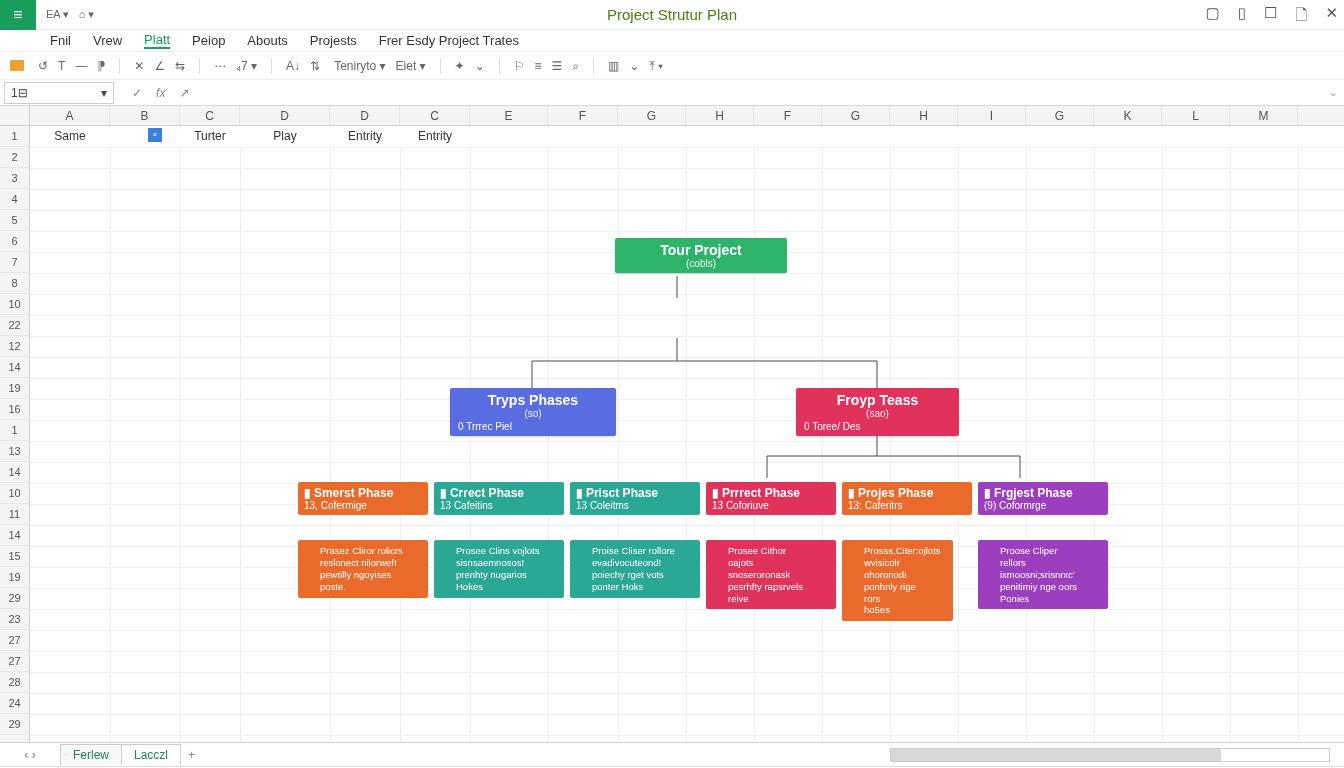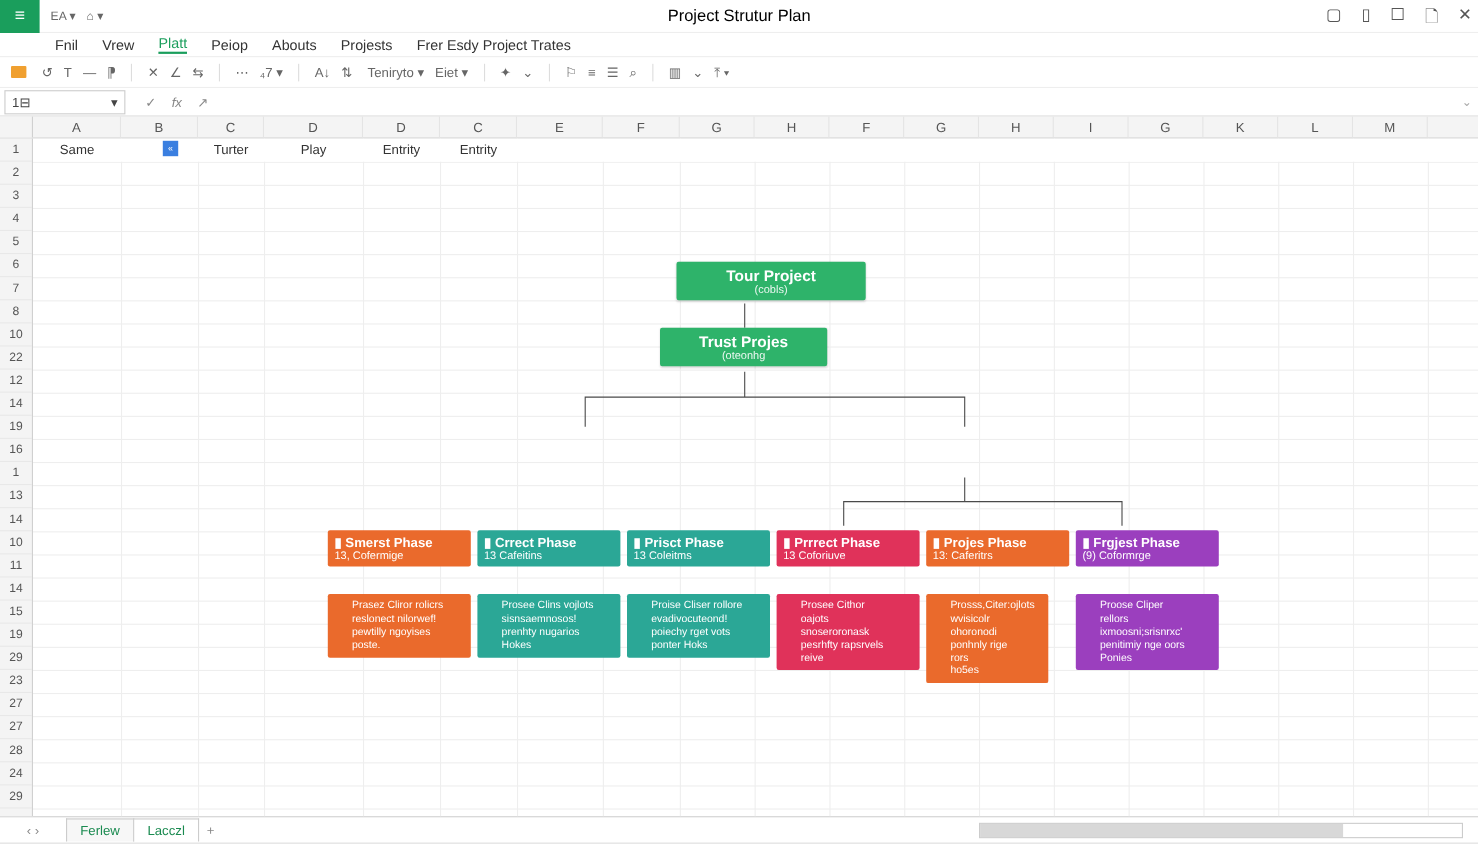--- a/index.html
+++ b/index.html
@@ -2,21 +2,21 @@
 <html><head>
 <meta charset="utf-8">
 <style>
   * { box-sizing: border-box; margin: 0; padding: 0; font-family: "Segoe UI", Arial, sans-serif; }
   html, body { width: 1344px; height: 768px; overflow: hidden; background: #fff; }
 
   
   .menubar { height: 30px; display: flex; align-items: center; border-bottom: 1px solid #eee; }
   .app-btn { width: 36px; height: 30px; background: #1a9e5c; display: flex; align-items: center; justify-content: center; color: #fff; font-size: 16px; }
   .menu-left-icons { display: flex; gap: 10px; margin-left: 10px; font-size: 11px; color: #666; }
-  .title-center { position: absolute; left: 50%; top: 6px; transform: translateX(-50%); font-size: 15px; color: #000000; }
+  .title-center { position: absolute; left: 50%; top: 6px; transform: translateX(-50%); font-size: 15px; color: #4d7c0f; }
   .win-controls { position: absolute; right: 6px; top: 4px; display: flex; gap: 18px; font-size: 15px; color: #555; }
 
   
   .toolbar { height: 28px; display: flex; align-items: center; gap: 14px; padding: 0 10px; border-bottom: 1px solid #eee; font-size: 12px; color: #666; }
   .toolbar .sep { width: 1px; height: 16px; background: #ddd; }
   .toolbar .grp { display: flex; gap: 10px; align-items: center; }
   .folder-ic { width: 14px; height: 11px; background: #f0a030; border-radius: 1px; }
 
   
   .fxbar { height: 26px; display: flex; align-items: center; border-bottom: 1px solid #d8d8d8; }
@@ -294,23 +294,29 @@
       <line x1="647" y1="212" x2="647" y2="235"></line>
       <path d="M502 262 L502 235 L847 235 L847 262"></path>
       <line x1="847" y1="308" x2="847" y2="330"></line>
       <path d="M737 352 L737 330 L990 330 L990 352"></path>
     </svg>
 
     <div class="node c-green" style="left:585px;top:112px;width:172px">
       <div class="t1">Tour Project</div>
       <div class="t2">(cobls)</div>
     </div>
-    <div class="node c-green2" style="left:570px;top:172px;width:152px">
-      <div class="t1">Trust Projes</div>
-      <div class="t2">(oteonhg</div>
+    <div class="node c-blue" style="left:420px;top:262px;width:166px">
+      <div class="t1">Tryps Phases</div>
+      <div class="t2">(so)</div>
+      <div class="t3">0  Trrrec Piel</div>
+    </div>
+    <div class="node c-red" style="left:766px;top:262px;width:163px">
+      <div class="t1">Froyp Teass</div>
+      <div class="t2">(sao)</div>
+      <div class="t3">0  Toree/ Des</div>
     </div>
 
     <div id="phaserow">
         <div class="pnode c-orange" style="left: 268px; top: 356px; width: 130px;">
           <div class="pt">▮ Smerst Phase</div>
           <div class="ps">13, Cofermige</div>
         </div>
         <div class="pnode c-teal" style="left: 404px; top: 356px; width: 130px;">
           <div class="pt">▮ Crrect Phase</div>
           <div class="ps">13 Cafeitins</div>

